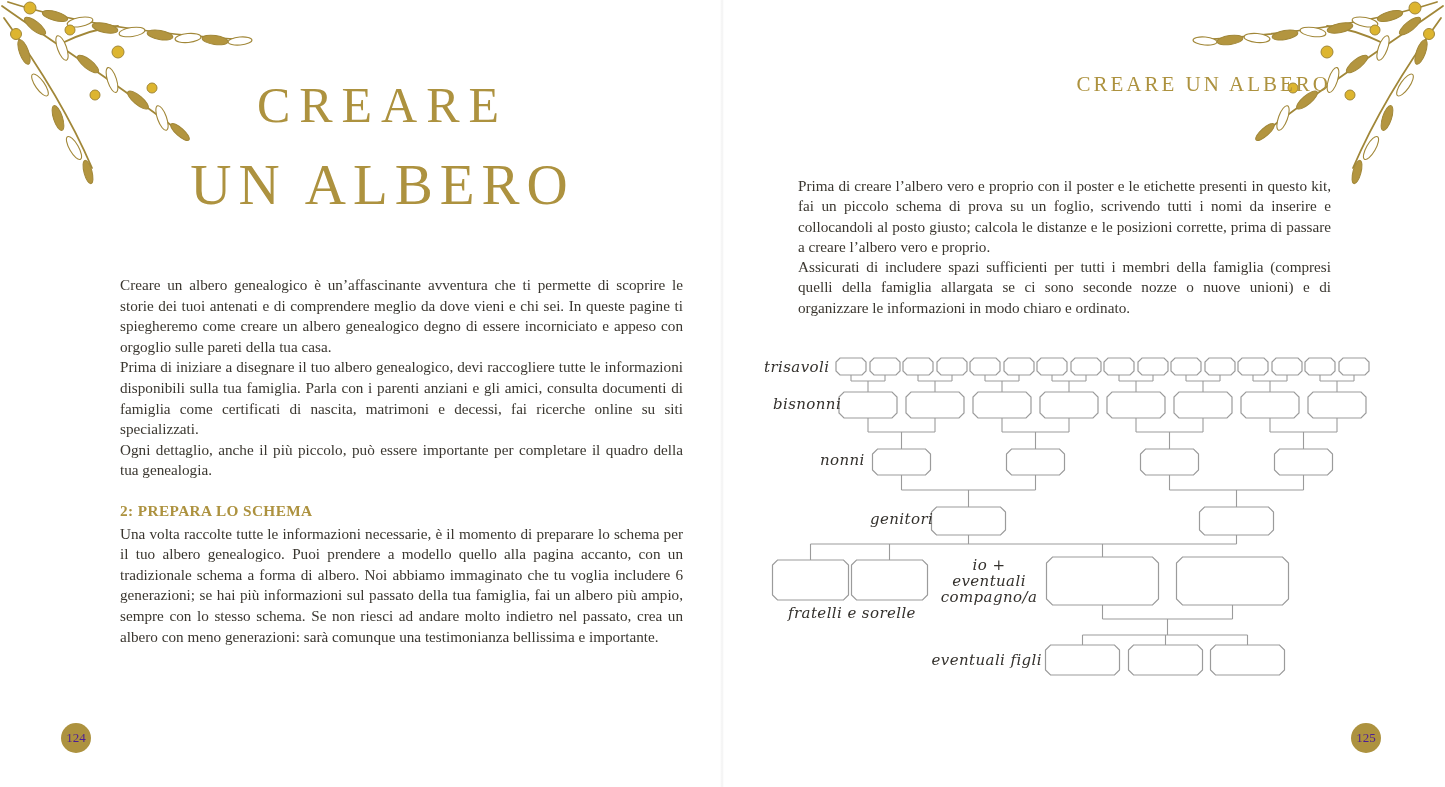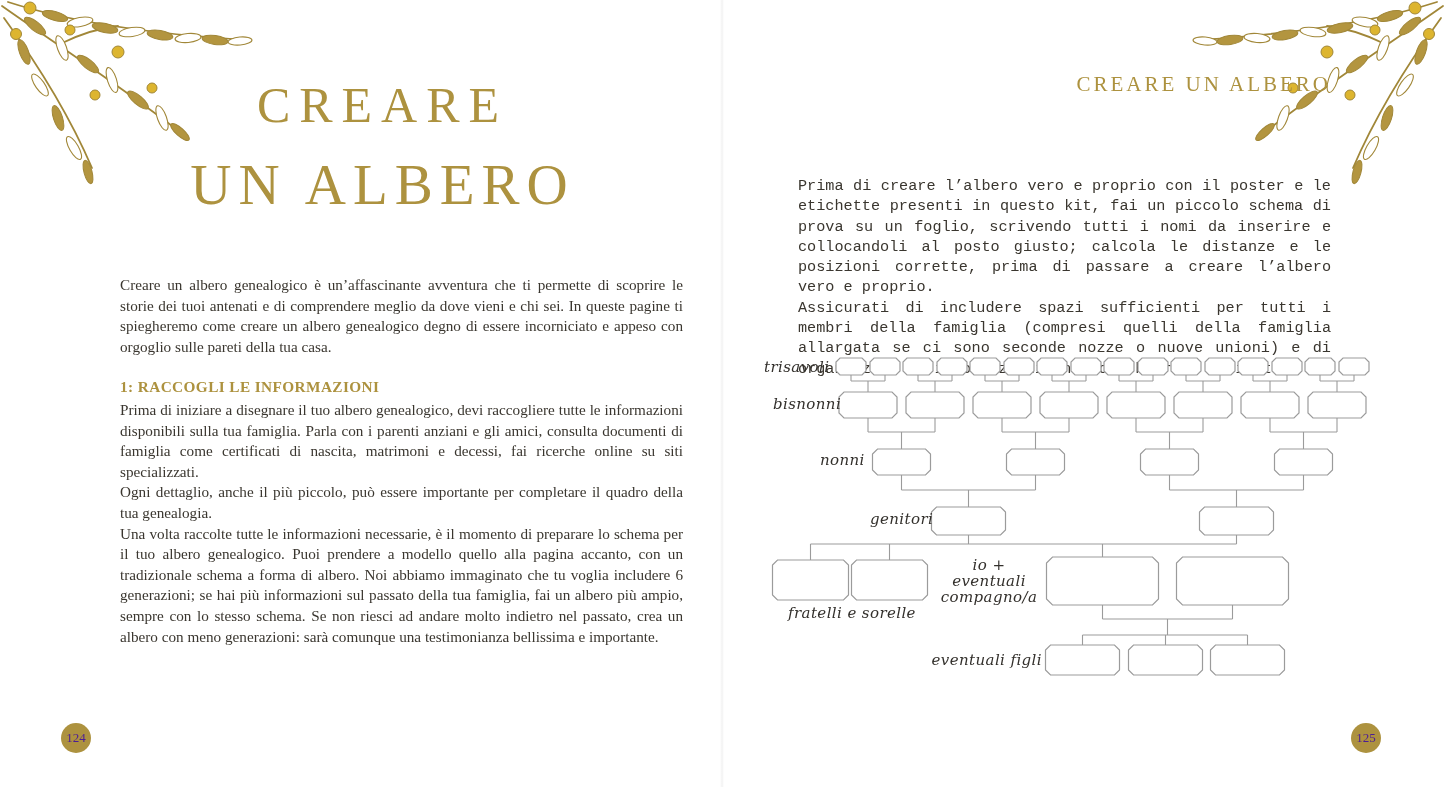--- a/index.html
+++ b/index.html
@@ -26,21 +26,21 @@
   .title{position:absolute;left:95px;top:76px;width:575px;text-align:center;color:var(--gold);font-weight:400;}
   .title .line1{display:block;font-size:50px;line-height:58px;letter-spacing:9px;}
   .title .line2{display:block;font-size:57px;line-height:62px;letter-spacing:7px;margin-top:20px;}
   .col-left{position:absolute;left:120px;top:275px;width:563px;font-size:15.2px;line-height:20.6px;text-align:justify;}
   .col-left p{margin:0;}
   .col-left h2{color:var(--gold);font-size:15.3px;font-weight:700;letter-spacing:0.4px;margin:20px 0 2px;}
 
   
   .running-head{position:absolute;top:72px;right:114px;color:var(--gold);font-size:21px;font-weight:400;letter-spacing:3px;white-space:nowrap;}
   .col-right{position:absolute;left:798px;top:176px;width:533px;font-size:15.2px;line-height:20.3px;text-align:justify;}
-  .col-right p{margin:0;font-family:Liberation Mono, monospace;}
+  .col-right p{margin:0;}
 
   
   #tree-svg{position:absolute;left:758px;top:352px;}
   #tree-svg .tbox{fill:#ffffff;stroke:var(--line);stroke-width:1.2;}
   #tree-svg .tline{stroke:var(--line);stroke-width:1.1;}
   #tree-svg .tlabel{font-family:"DejaVu Serif",serif;font-style:italic;font-size:15px;fill:#33302c;letter-spacing:0.4px;}
 
   
   .pagenum{position:absolute;top:723px;width:30px;height:30px;border-radius:50%;background:var(--gold);
     color:#4c1d95;font-size:13px;display:flex;align-items:center;justify-content:center;}
@@ -98,24 +98,24 @@
 
   <section class="page-left">
     <h1 class="title">
       <span class="line1">CREARE</span>
       <span class="line2">UN ALBERO</span>
     </h1>
 
     <div class="col-left">
       <p>Creare un albero genealogico è un’affascinante avventura che ti permette di scoprire le storie dei tuoi antenati e di comprendere meglio da dove vieni e chi sei. In queste pagine ti spiegheremo come creare un albero genealogico degno di essere incorniciato e appeso con orgoglio sulle pareti della tua casa.</p>
 
-      <h2>1: RACCOGLI LE INFORMAZIONI</h2>
       <p>Prima di iniziare a disegnare il tuo albero genealogico, devi raccogliere tutte le informazioni disponibili sulla tua famiglia. Parla con i parenti anziani e gli amici, consulta documenti di famiglia come certificati di nascita, matrimoni e decessi, fai ricerche online su siti specializzati.</p>
       <p>Ogni dettaglio, anche il più piccolo, può essere importante per completare il quadro della tua genealogia.</p>
 
+      <h2>2: PREPARA LO SCHEMA</h2>
       <p>Una volta raccolte tutte le informazioni necessarie, è il momento di preparare lo schema per il tuo albero genealogico. Puoi prendere a modello quello alla pagina accanto, con un tradizionale schema a forma di albero. Noi abbiamo immaginato che tu voglia includere 6 generazioni; se hai più informazioni sul passato della tua famiglia, fai un albero più ampio, sempre con lo stesso schema. Se non riesci ad andare molto indietro nel passato, crea un albero con meno generazioni: sarà comunque una testimonianza bellissima e importante.</p>
     </div>
 
     <div class="pagenum pagenum-left">124</div>
   </section>
 
   <section class="page-right">
     <h2 class="running-head">CREARE UN ALBERO</h2>
 
     <div class="col-right">

